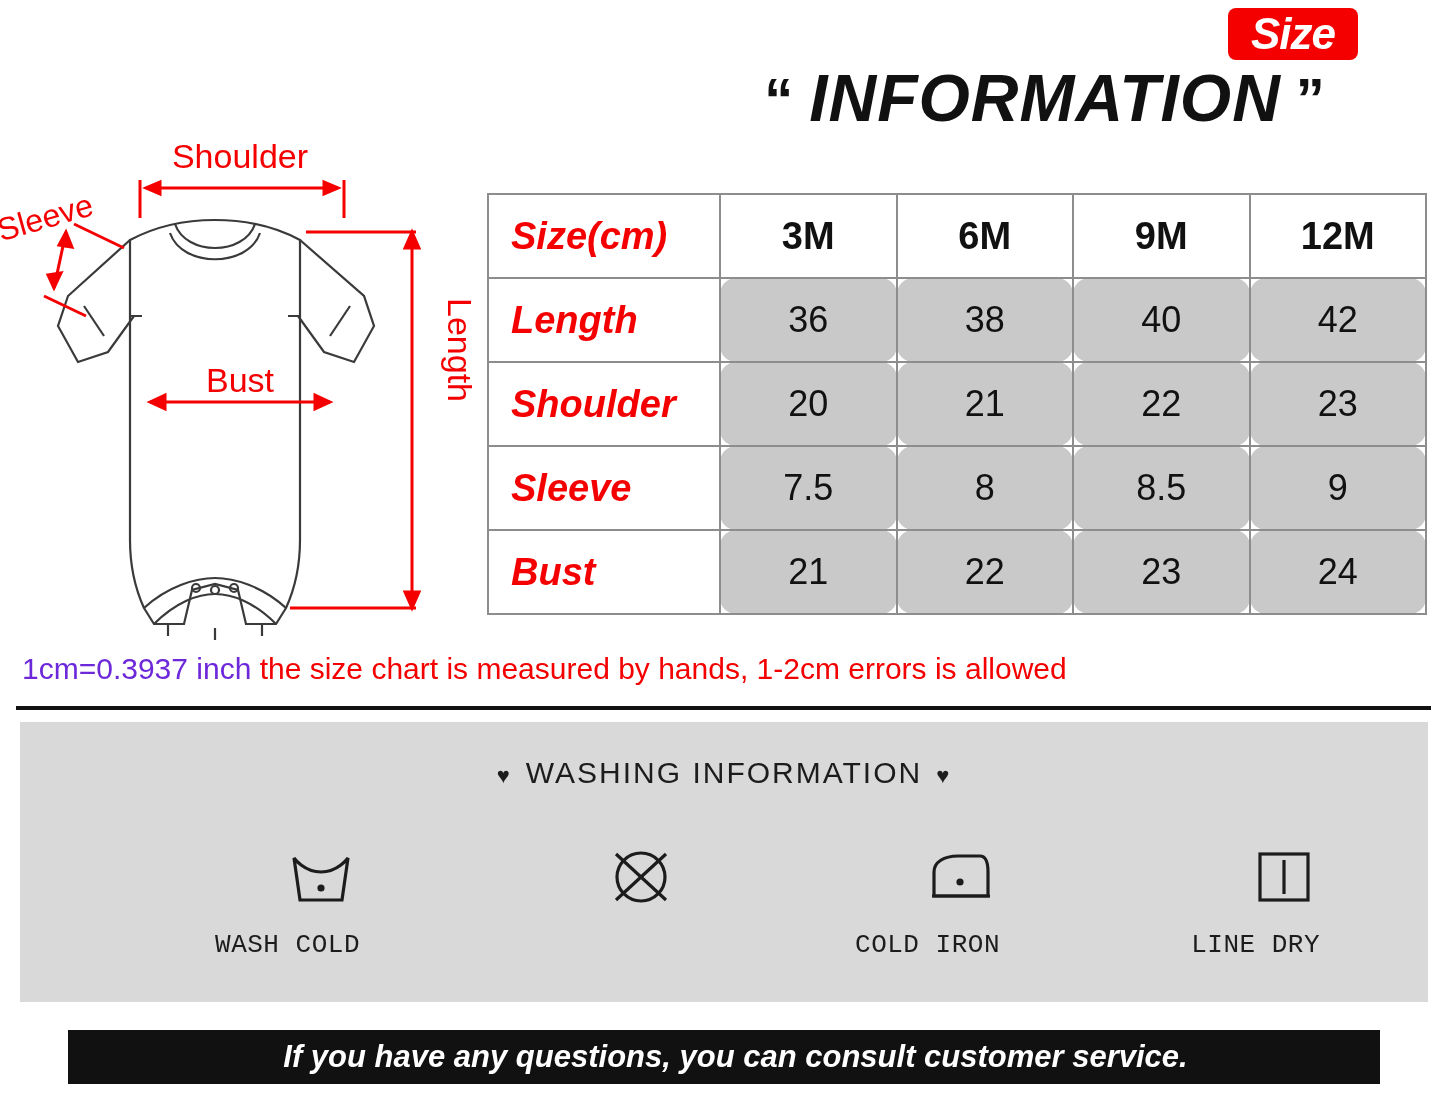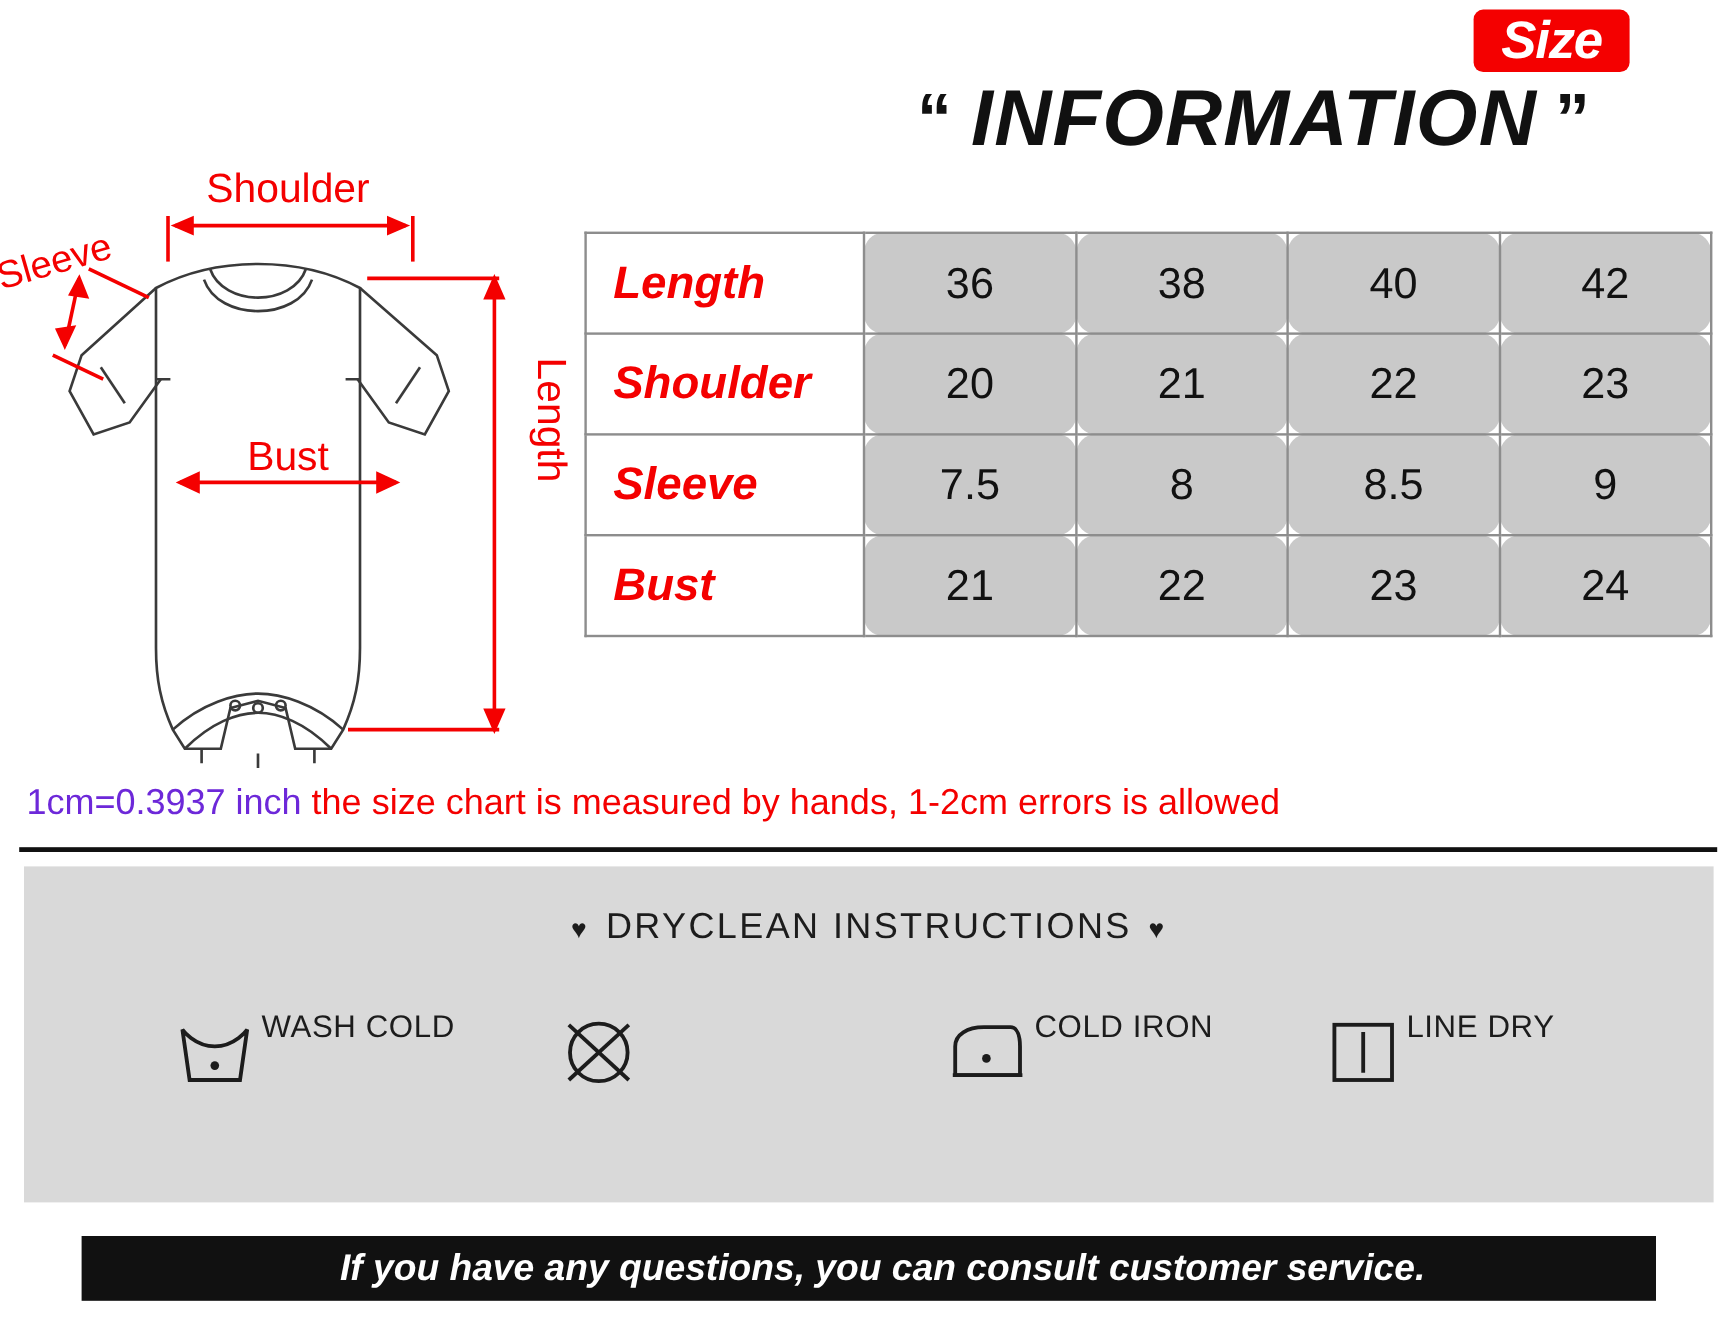--- a/index.html
+++ b/index.html
@@ -143,22 +143,23 @@
     position: absolute;
     top: 110px;
     left: 120px;
     width: 1180px;
     display: flex;
     justify-content: space-between;
   }
   .icon-cell {
     width: 220px;
     display: flex;
-    flex-direction: row;
-    align-items: flex-start;
+    flex-direction: column;
+    align-items: flex-end;
+    font-family: Liberation Mono, monospace;
   }
   .icon-cell .glyph { height: 90px; display: flex; align-items: center; justify-content: center; }
   .icon-cell .cap {
     margin-top: 8px;
     font-size: 26px;
     color: #1c1c1c;
     letter-spacing: 0.5px;
     white-space: nowrap;
   }
 
@@ -254,20 +255,27 @@
 
     <text x="240" y="48" text-anchor="middle" fill="#f40000" font-family="Liberation Sans, sans-serif" font-size="34">Shoulder</text>
     <text x="48" y="108" text-anchor="middle" fill="#f40000" font-family="Liberation Sans, sans-serif" font-size="32" transform="rotate(-16 48 108)">Sleeve</text>
     <text x="240" y="272" text-anchor="middle" fill="#f40000" font-family="Liberation Sans, sans-serif" font-size="34">Bust</text>
     <text x="0" y="0" fill="#f40000" font-family="Liberation Sans, sans-serif" font-size="34" transform="translate(448,230) rotate(90)" text-anchor="middle">Length</text>
   </svg>
 </div>
 
 <table class="size-table">
   <tbody>
+    <tr class="headrow">
+      <td class="rowhead">Size(cm)</td>
+      <td class="colhead">3M</td>
+      <td class="colhead">6M</td>
+      <td class="colhead">9M</td>
+      <td class="colhead">12M</td>
+    </tr>
     <tr>
       <td class="rowhead">Length</td>
       <td class="val">36</td>
       <td class="val">38</td>
       <td class="val">40</td>
       <td class="val">42</td>
     </tr>
     <tr>
       <td class="rowhead">Shoulder</td>
       <td class="val">20</td>
@@ -292,21 +300,21 @@
   </tbody>
 </table>
 
 <div class="note">
   <span class="cyan">1cm=0.3937 inch</span><span class="red"> the size chart is measured by hands, 1-2cm errors is allowed</span>
 </div>
 <div class="divider"></div>
 
 <div class="wash-panel">
   <div class="wash-title">
-    <span class="heart">♥</span><span>DRYCLEAN INSTRUCTIONS</span><span class="heart">♥</span>
+    <span class="heart">♥</span><span>WASHING INFORMATION</span><span class="heart">♥</span>
   </div>
 
   <div class="icon-row">
 
     <div class="icon-cell">
       <div class="glyph">
         <svg width="78" height="70" viewBox="0 0 78 70">
           <path d="M12 16 C12 16 22 30 39 30 C56 30 66 16 66 16 L60 58 L18 58 Z" fill="none" stroke="#1c1c1c" stroke-width="3.2"></path>
           <circle cx="39" cy="46" r="3.6" fill="#1c1c1c"></circle>
         </svg>

